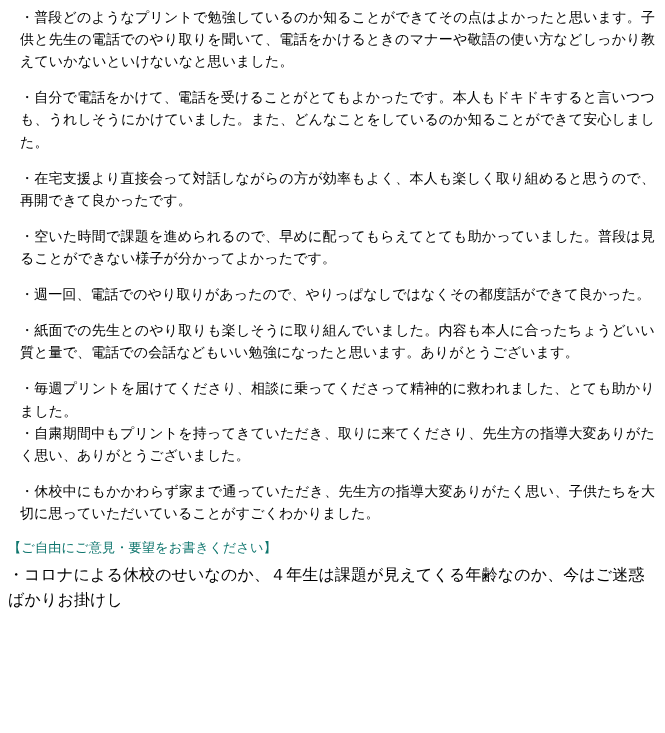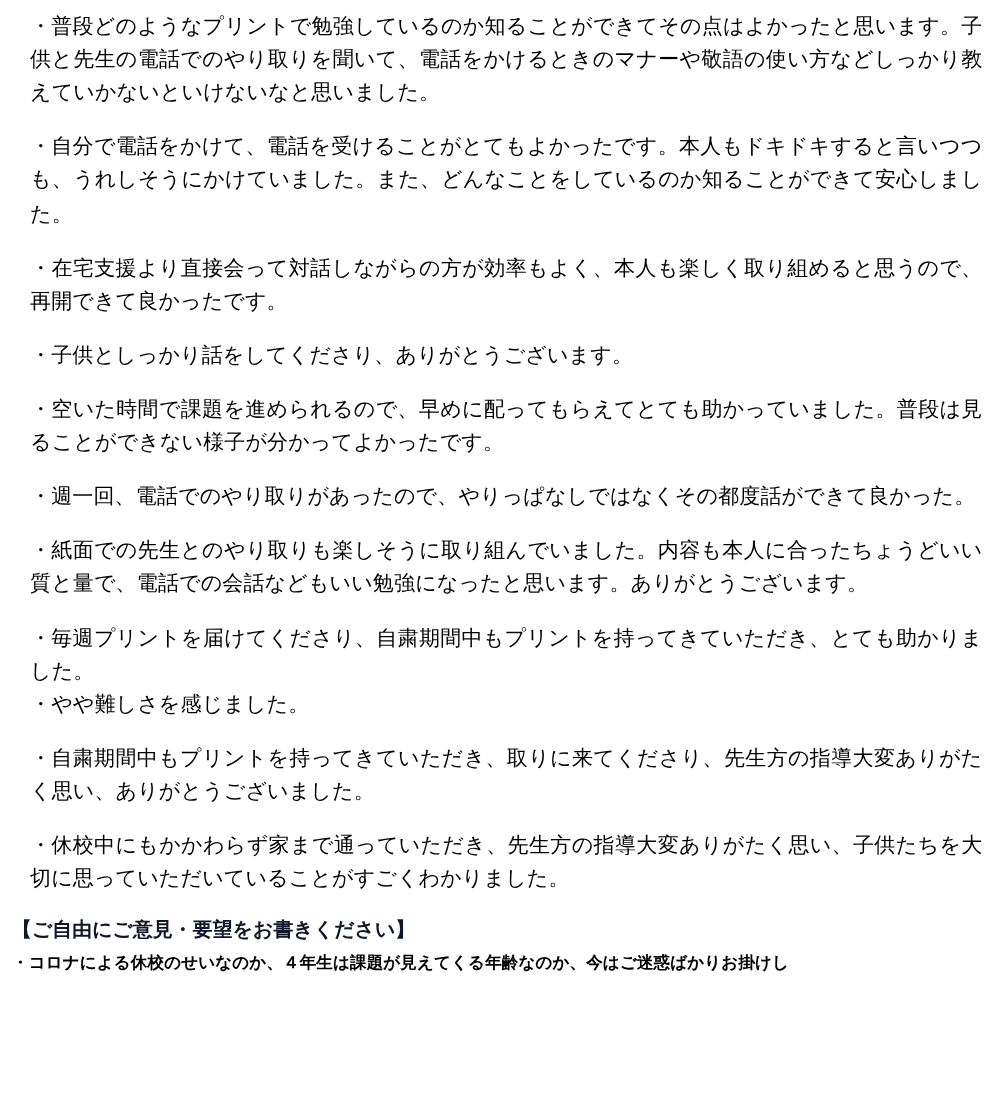--- a/index.html
+++ b/index.html
@@ -29,48 +29,45 @@
     text-justify: inter-ideograph;
     letter-spacing: 0.1px;
     white-space: pre-wrap;
   }
   .comment.tight {
     margin-bottom: 0;
   }
   .section-heading {
     font-size: 13.2px;
     line-height: 1.58;
-    color: #0f172a;
-    font-weight: bold;
+    color: #0f766e;
+    font-weight: normal;
     margin: 6px 0 3px 0;
     letter-spacing: 0.1px;
   }
   .trailing {
-    font-size: 11px;
+    font-size: 16px;
     line-height: 1.58;
     margin: 0;
     letter-spacing: 0.1px;
     white-space: pre-wrap;
-    font-weight: bold;
   }
 </style>
 </head>
 <body>
 
 <div class="page">
 
   <p class="comment">・普段どのようなプリントで勉強しているのか知ることができてその点はよかったと思います。子供と先生の電話でのやり取りを聞いて、電話をかけるときのマナーや敬語の使い方などしっかり教えていかないといけないなと思いました。</p>
   <p class="comment">・自分で電話をかけて、電話を受けることがとてもよかったです。本人もドキドキすると言いつつも、うれしそうにかけていました。また、どんなことをしているのか知ることができて安心しました。</p>
   <p class="comment">・在宅支援より直接会って対話しながらの方が効率もよく、本人も楽しく取り組めると思うので、再開できて良かったです。</p>
-  <p class="comment">・子供としっかり話をしてくださり、ありがとうございます。</p>
   <p class="comment">・空いた時間で課題を進められるので、早めに配ってもらえてとても助かっていました。普段は見ることができない様子が分かってよかったです。</p>
   <p class="comment">・週一回、電話でのやり取りがあったので、やりっぱなしではなくその都度話ができて良かった。</p>
   <p class="comment">・紙面での先生とのやり取りも楽しそうに取り組んでいました。内容も本人に合ったちょうどいい質と量で、電話での会話などもいい勉強になったと思います。ありがとうございます。</p>
-  <p class="comment tight">・毎週プリントを届けてくださり、自粛期間中もプリントを持ってきていただき、とても助かりました。</p>
-  <p class="comment">・やや難しさを感じました。</p>
+  <p class="comment tight">・毎週プリントを届けてくださり、相談に乗ってくださって精神的に救われました、とても助かりました。</p>
   <p class="comment">・自粛期間中もプリントを持ってきていただき、取りに来てくださり、先生方の指導大変ありがたく思い、ありがとうございました。</p>
   <p class="comment">・休校中にもかかわらず家まで通っていただき、先生方の指導大変ありがたく思い、子供たちを大切に思っていただいていることがすごくわかりました。</p>
 
   <div class="section-heading">【ご自由にご意見・要望をお書きください】</div>
 
   <p class="trailing">・コロナによる休校のせいなのか、４年生は課題が見えてくる年齢なのか、今はご迷惑ばかりお掛けし</p>
 
 </div>
 
 </body></html>

